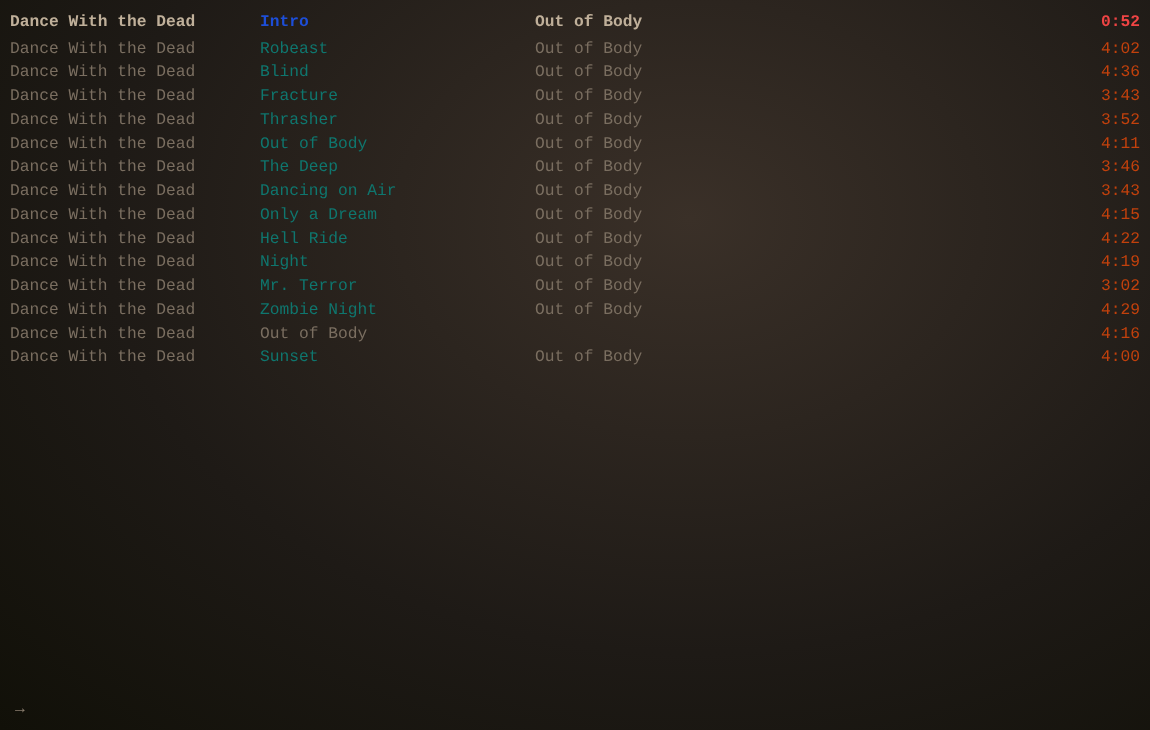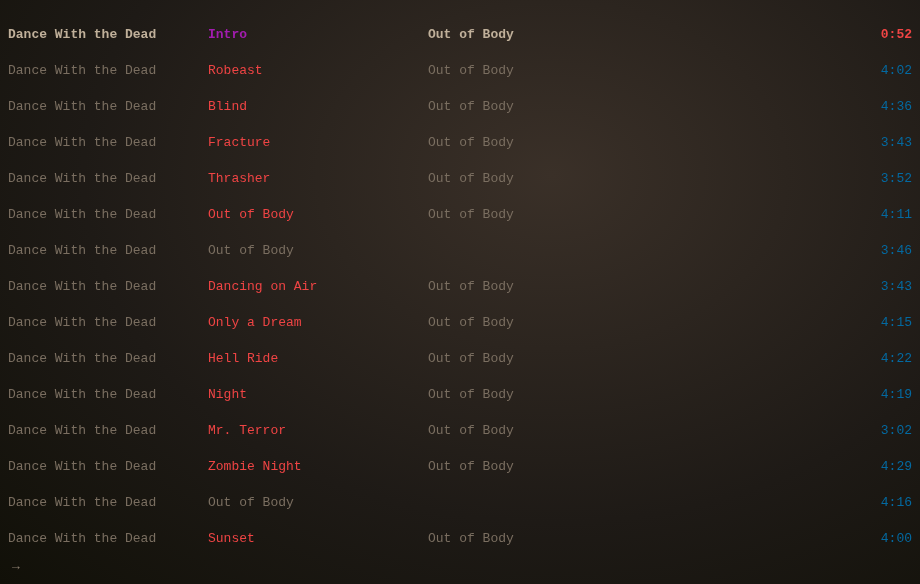--- a/index.html
+++ b/index.html
@@ -22,62 +22,61 @@
 
     .track-list {
       padding: 8px 0;
     }
 
     .track-row {
       display: flex;
       align-items: center;
       padding: 2px 8px;
       height: 19px;
-      margin-top: 17px;
     }
 
     .track-row.header {
       color: #b0a090;
       font-weight: bold;
       margin-bottom: 2px;
     }
 
     .col-artist {
       width: 200px;
       color: #7a6e60;
       flex-shrink: 0;
     }
 
     .track-row.header .col-artist {
       color: #c0b09a;
     }
 
     .col-title {
       width: 220px;
-      color: #ef4444;
+      color: #0f766e;
       flex-shrink: 0;
     }
 
     .track-row.header .col-title {
-      color: #a21caf;
+      color: #1d4ed8;
     }
 
     .col-album {
       flex: 1;
       color: #7a6e60;
     }
 
     .track-row.header .col-album {
       color: #c0b09a;
     }
 
     .col-duration {
       width: 60px;
       text-align: right;
-      color: #0369a1;
+      color: #c2410c;
       flex-shrink: 0;
     }
 
     .track-row.header .col-duration {
       color: #ef4444;
       font-family: Liberation Mono, monospace;
     }
 
     .arrow-indicator {
       position: absolute;
@@ -123,20 +122,21 @@
       <span class="col-duration">3:52</span>
     </div>
     <div class="track-row">
       <span class="col-artist">Dance With the Dead</span>
       <span class="col-title">Out of Body</span>
       <span class="col-album">Out of Body</span>
       <span class="col-duration">4:11</span>
     </div>
     <div class="track-row">
       <span class="col-artist">Dance With the Dead</span>
+      <span class="col-title">The Deep</span>
       <span class="col-album">Out of Body</span>
       <span class="col-duration">3:46</span>
     </div>
     <div class="track-row">
       <span class="col-artist">Dance With the Dead</span>
       <span class="col-title">Dancing on Air</span>
       <span class="col-album">Out of Body</span>
       <span class="col-duration">3:43</span>
     </div>
     <div class="track-row">

